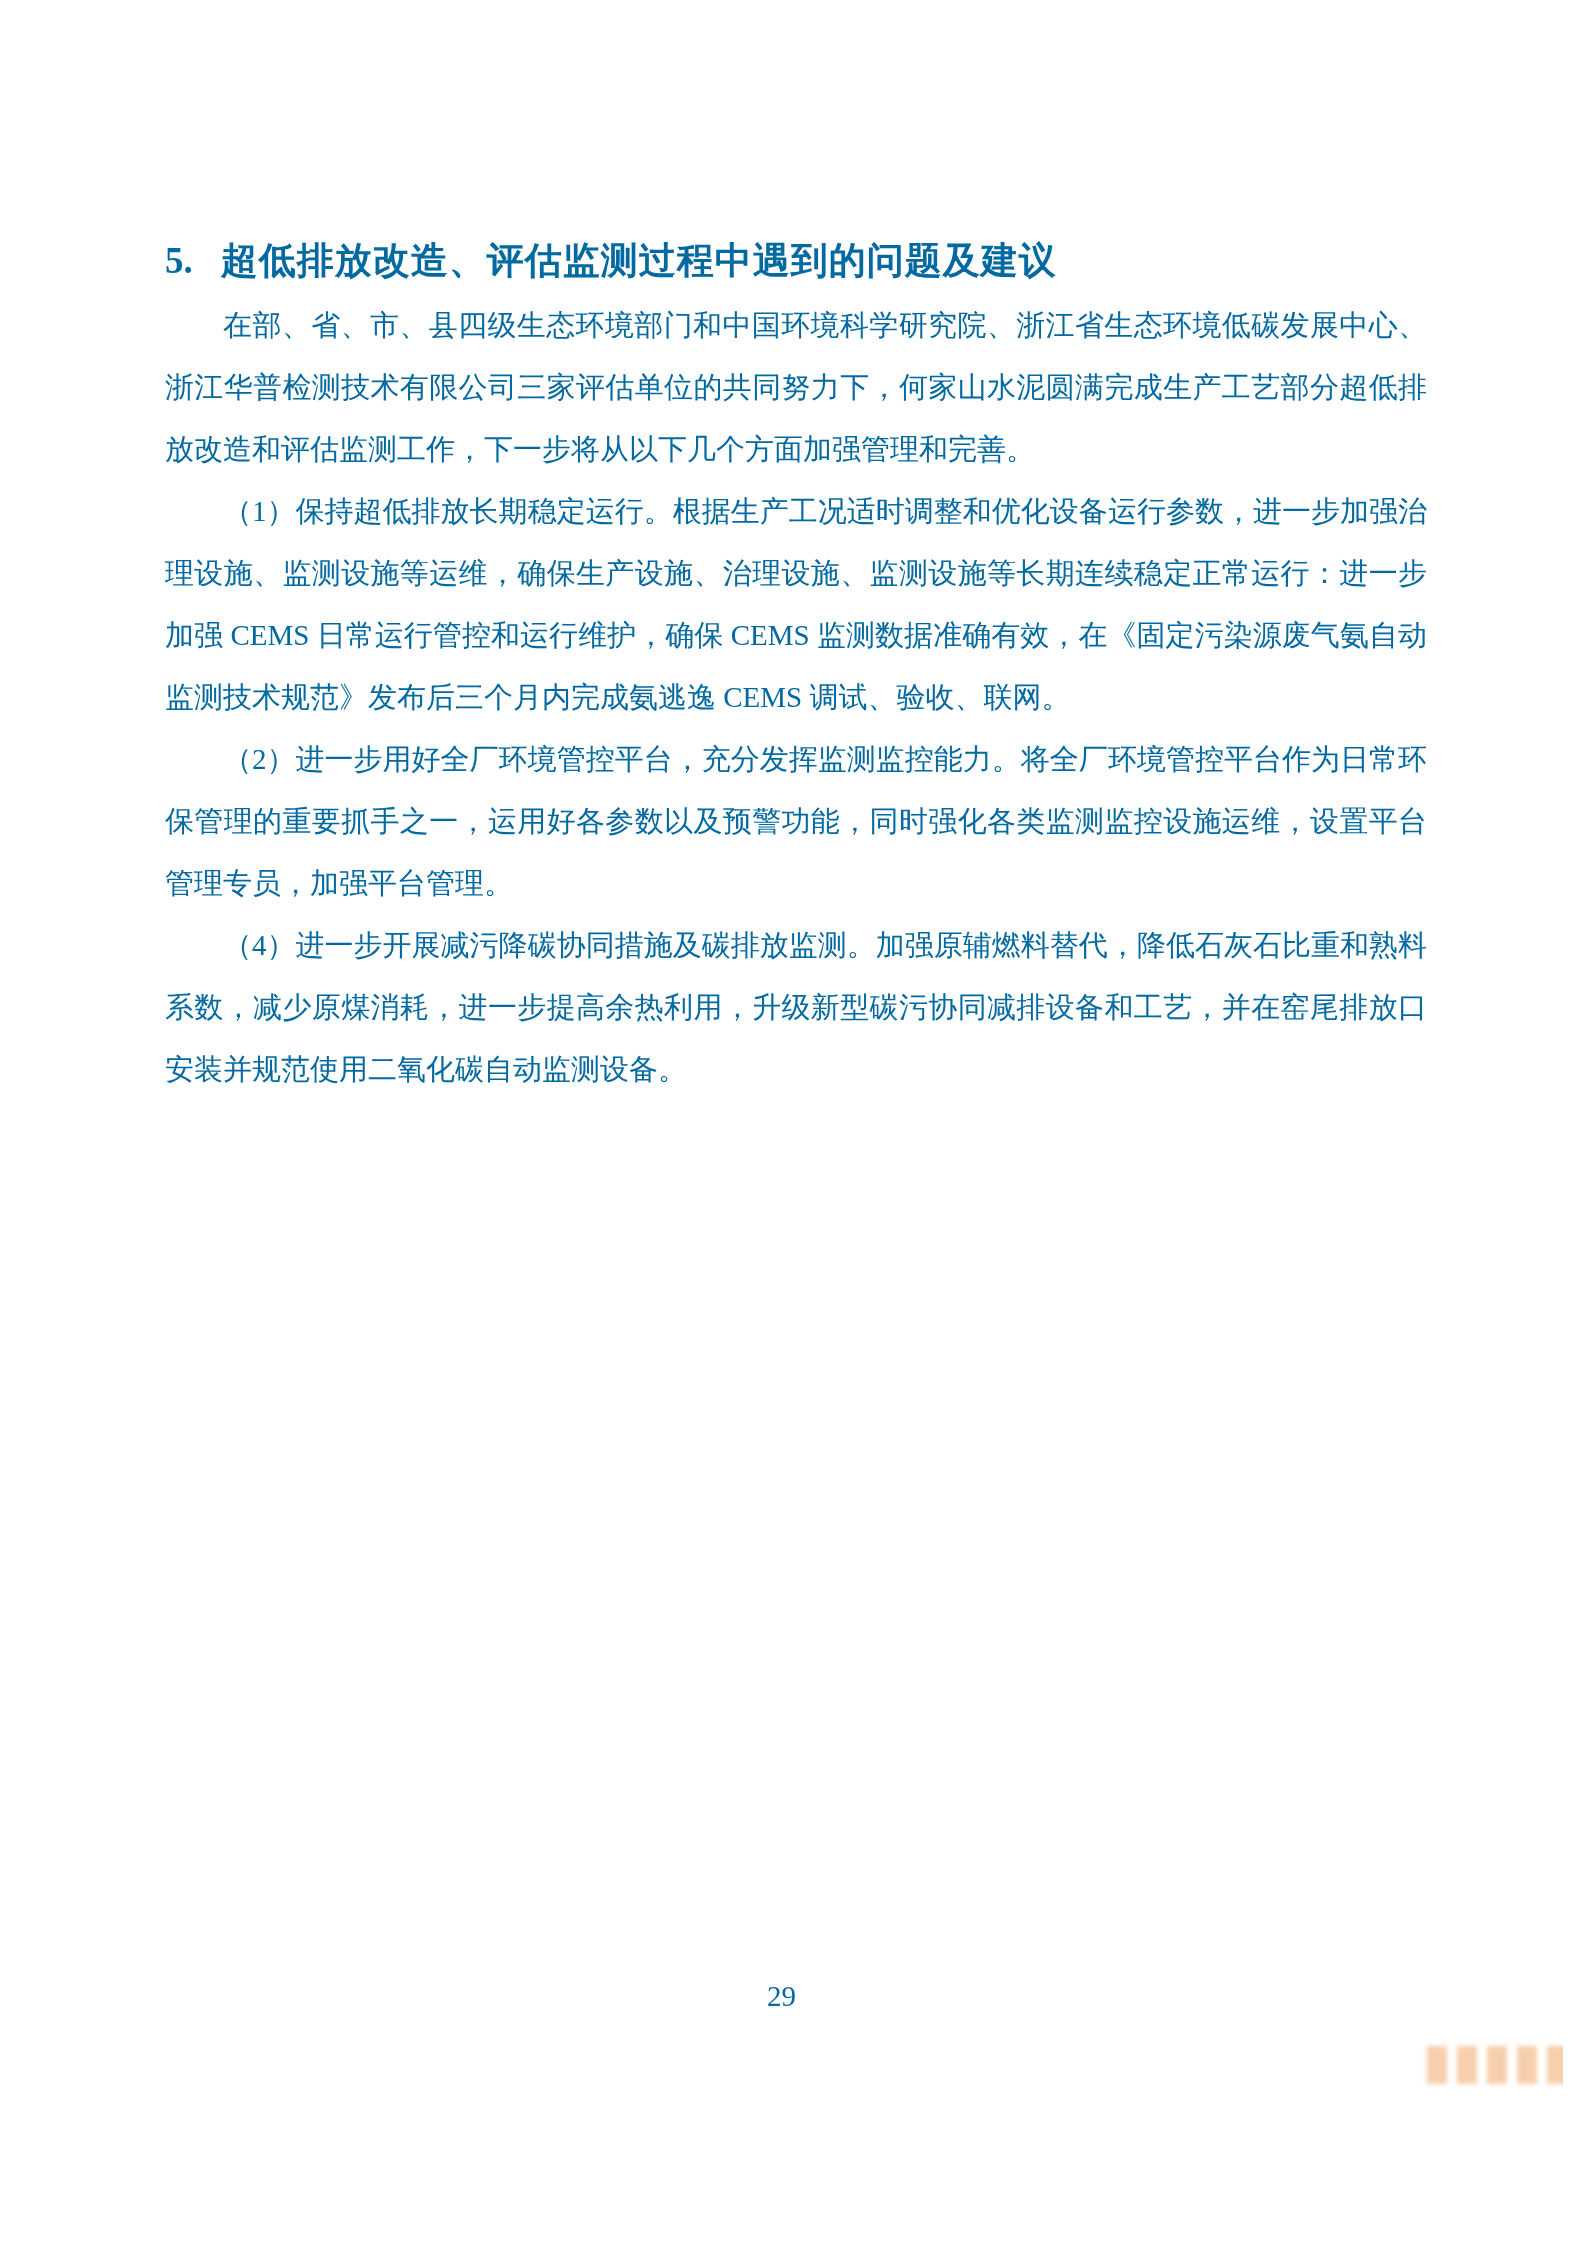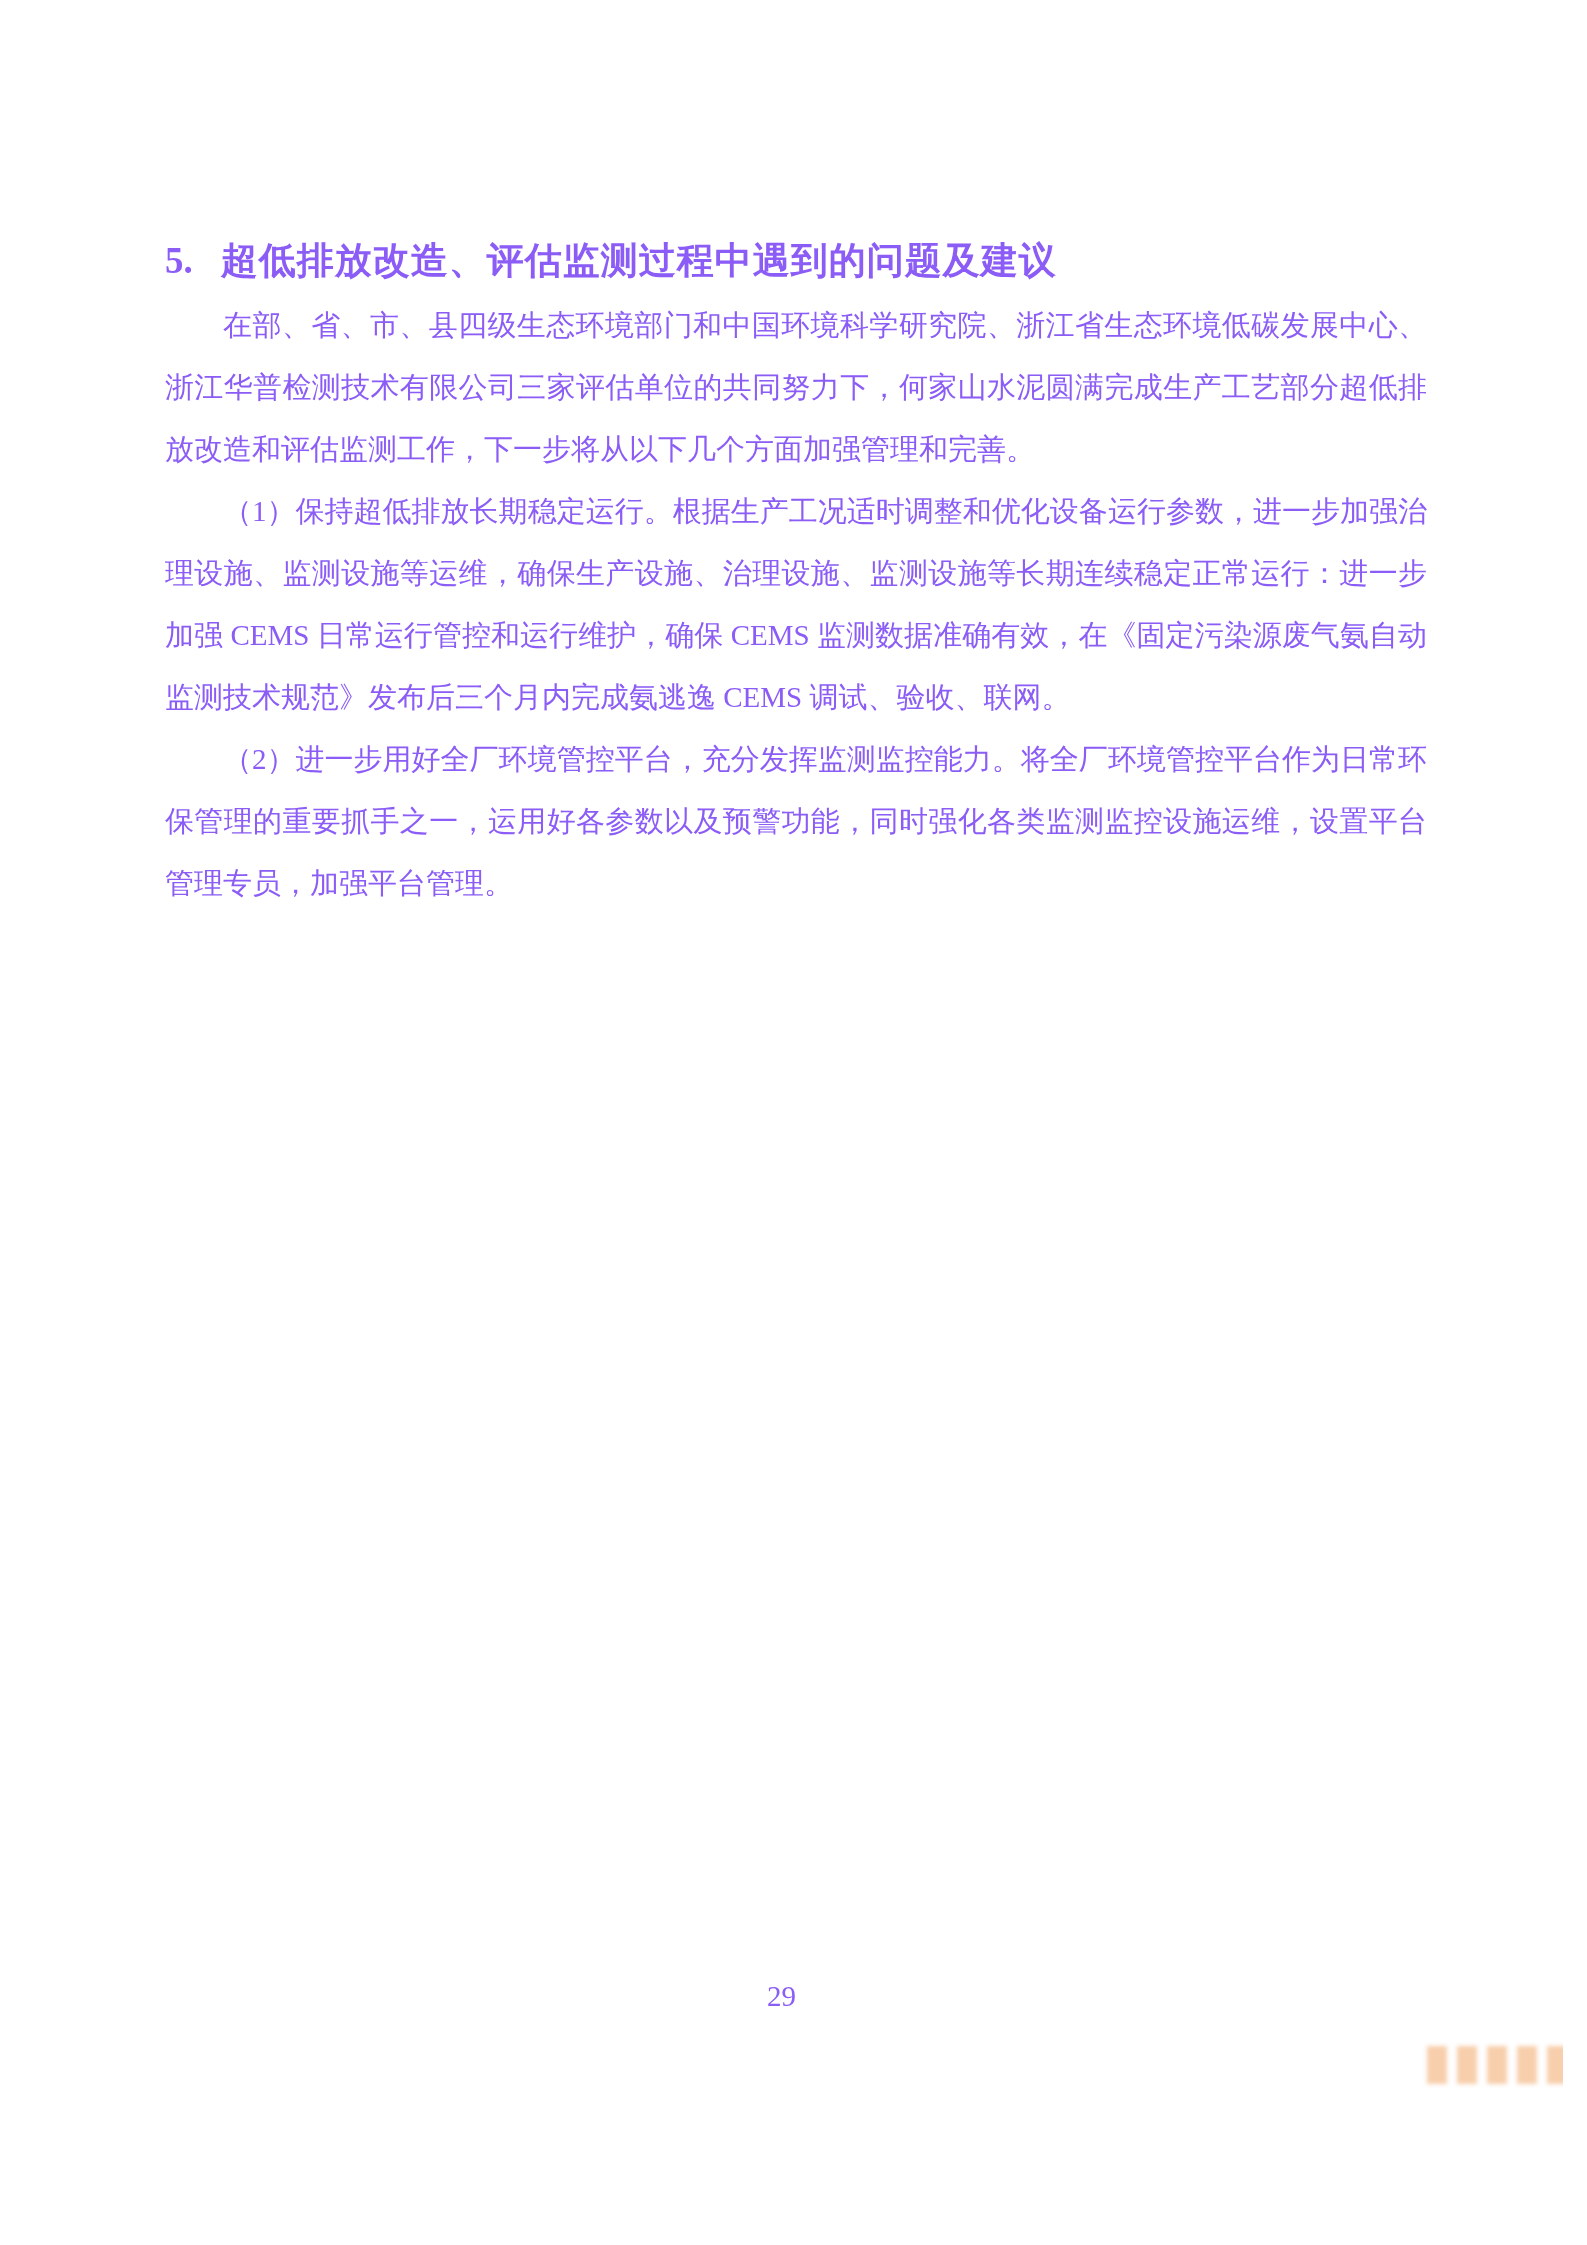--- a/index.html
+++ b/index.html
@@ -7,21 +7,21 @@
     padding: 0;
     background: #ffffff;
   }
   .page {
     position: relative;
     width: 1563px;
     height: 2245px;
     background: #ffffff;
     overflow: hidden;
     font-family: "Liberation Serif", serif;
-    color: #8b5cf6;
+    color: #0369a1;
   }
   .heading {
     position: absolute;
     left: 165px;
     top: 210px;
     font-size: 37px;
     font-weight: bold;
     line-height: 52px;
     white-space: nowrap;
   }
@@ -78,19 +78,20 @@
 <div class="page">
 
   <h1 class="heading">
     <span class="num">5.</span><span class="title">超低排放改造、评估监测过程中遇到的问题及建议</span>
   </h1>
 
   <div class="body-text">
     <p>在部、省、市、县四级生态环境部门和中国环境科学研究院、浙江省生态环境低碳发展中心、浙江华普检测技术有限公司三家评估单位的共同努力下，何家山水泥圆满完成生产工艺部分超低排放改造和评估监测工作，下一步将从以下几个方面加强管理和完善。</p>
     <p>（1）保持超低排放长期稳定运行。根据生产工况适时调整和优化设备运行参数，进一步加强治理设施、监测设施等运维，确保生产设施、治理设施、监测设施等长期连续稳定正常运行：进一步加强 CEMS 日常运行管控和运行维护，确保 CEMS 监测数据准确有效，在《固定污染源废气氨自动监测技术规范》发布后三个月内完成氨逃逸 CEMS 调试、验收、联网。</p>
     <p>（2）进一步用好全厂环境管控平台，充分发挥监测监控能力。将全厂环境管控平台作为日常环保管理的重要抓手之一，运用好各参数以及预警功能，同时强化各类监测监控设施运维，设置平台管理专员，加强平台管理。</p>
+    <p>（4）进一步开展减污降碳协同措施及碳排放监测。加强原辅燃料替代，降低石灰石比重和熟料系数，减少原煤消耗，进一步提高余热利用，升级新型碳污协同减排设备和工艺，并在窑尾排放口安装并规范使用二氧化碳自动监测设备。</p>
   </div>
 
   <div class="footer">29</div>
 
   <div class="watermark"></div>
 
 </div>
 
 </body></html>

